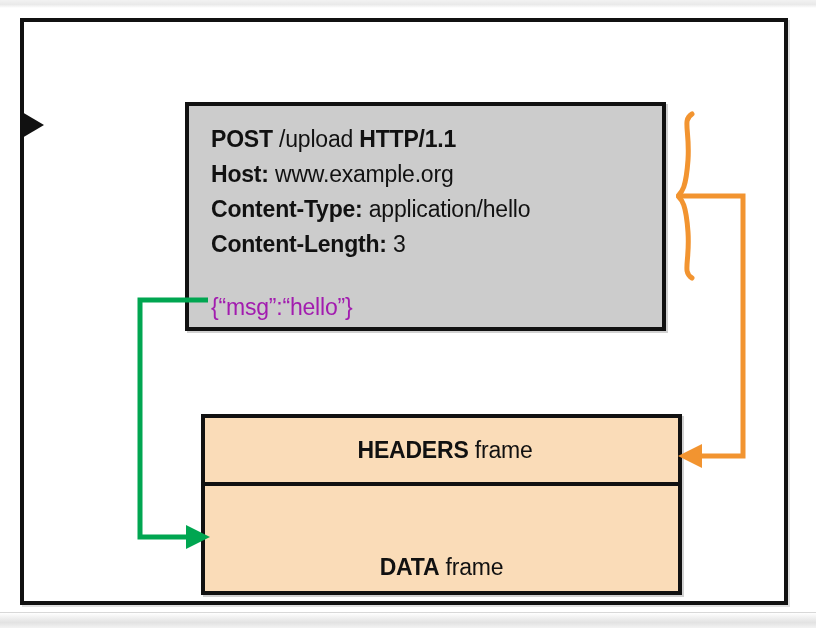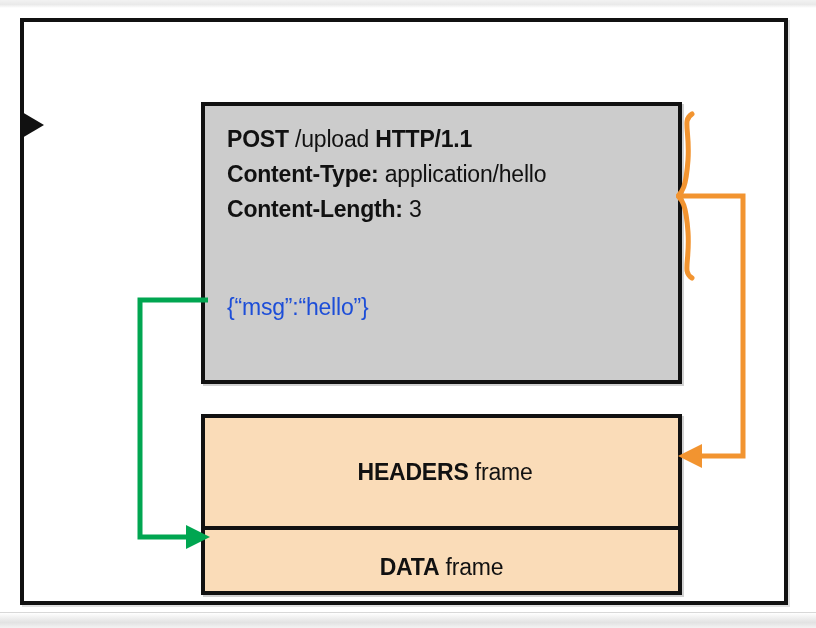--- a/index.html
+++ b/index.html
@@ -59,22 +59,22 @@
     color: #1a1a1a;
     letter-spacing: -0.3px;
     white-space: nowrap;
   }
   #caption-http11 { left: 178px; top: 40px; }
   #caption-http20 { left: 178px; top: 359px; }
 
   
   .h11-box {
     position: absolute;
-    left: 177px; top: 80px;
-    width: 481px; height: 282px;
+    left: 161px; top: 80px;
+    width: 481px; height: 229px;
     box-sizing: border-box;
     background: #cccccc;
     border: 4px solid #111111;
     box-shadow: 2px 2px 0 rgba(0,0,0,0.18);
   }
   .h11-lines {
     position: absolute;
     left: 22px; top: 16px;
     right: 10px;
   }
@@ -86,21 +86,21 @@
     white-space: nowrap;
     letter-spacing: -0.2px;
   }
   .h11-line b { font-weight: 700; }
   .h11-body {
     position: absolute;
     left: 22px; top: 186px;
     font-family: "Liberation Sans", sans-serif;
     font-size: 23px;
     line-height: 30px;
-    color: #1d4ed8;
+    color: #a21caf;
     white-space: nowrap;
     letter-spacing: -0.2px;
   }
 
   
   .h20-box {
     position: absolute;
     left: 177px; top: 392px;
     width: 481px; height: 181px;
     box-sizing: border-box;
@@ -112,21 +112,21 @@
     position: absolute;
     left: 0;
     width: 473px;
     display: flex;
     align-items: center;
     justify-content: center;
     box-sizing: border-box;
   }
   #frame-headers {
     top: 0;
-    height: 112px;
+    height: 68px;
     border-bottom: 4px solid #111111;
     padding-left: 7px;
   }
   #frame-data {
     top: 96px;
     height: 106px;
   }
   .frame-label {
     font-family: "Liberation Sans", sans-serif;
     font-size: 23px;
@@ -169,20 +169,23 @@
   <div class="figure-frame">
 
 
     <div class="h11-box">
       <div class="h11-lines">
 
         <div class="h11-line">
           <b>POST</b><span>&nbsp;</span><span>/upload</span><span>&nbsp;</span><b>HTTP/1.1</b>
         </div>
 
+        <div class="h11-line">
+          <b>Host:</b><span>&nbsp;</span><span>www.example.org</span>
+        </div>
 
         <div class="h11-line">
           <b>Content-Type:</b><span>&nbsp;</span><span>application/hello</span>
         </div>
 
         <div class="h11-line">
           <b>Content-Length:</b><span>&nbsp;</span><span>3</span>
         </div>
 
       </div>

